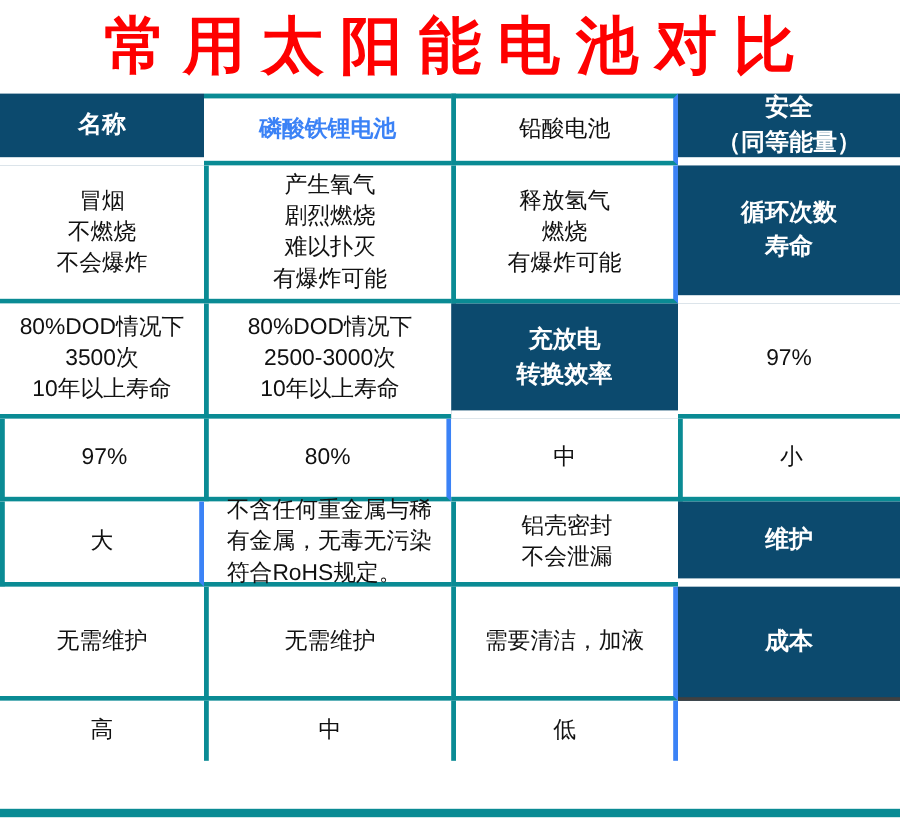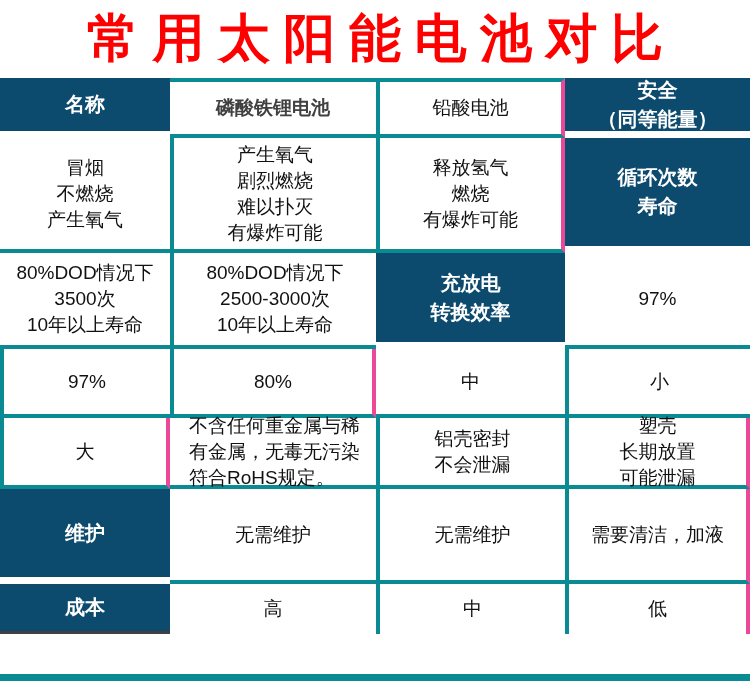--- a/index.html
+++ b/index.html
@@ -33,24 +33,24 @@
   .hcell{
     background:#0c4a6e;color:#ffffff;font-weight:700;font-size:20px;
     line-height:29px;border-bottom:7px solid #ffffff;
   }
   .hcell.last{border-bottom:3px solid #404040;}
   .cell{
     background:#ffffff;font-size:19px;line-height:26px;
     border-bottom:4px solid #0a8b94;
   }
   .cell.c2,.cell.c3{border-left:4px solid #0a8b94;}
-  .cell.c3{border-right:4px solid #ec4899;}
+  .cell.c3{border-right:4px solid #3b82f6;}
   .row1{border-top:4px solid #0a8b94;}
   .rowlast{border-bottom:none;}
-  .cell.hl{color:#404040;font-weight:700;}
+  .cell.hl{color:#3b82f6;font-weight:700;}
   .cell.left-align{align-items:flex-start;text-align:left;padding-left:19px;padding-right:8px;}
   
   .bottom-strip{height:7px;width:750px;background:#0a8b94;}
 </style>
 </head>
 <body>
 
 <div class="title-bar">
   <h1>常用太阳能电池对比</h1>
 </div>
@@ -58,21 +58,21 @@
 <div class="tbl">
 
   <div class="hcell">名称</div>
   <div class="cell c1 row1 hl">磷酸铁锂电池</div>
   <div class="cell c3 row1">铅酸电池</div>
 
   <div class="hcell">安全
 （同等能量）</div>
   <div class="cell c1">冒烟
 不燃烧
-产生氧气</div>
+不会爆炸</div>
   <div class="cell c2">产生氧气
 剧烈燃烧
 难以扑灭
 有爆炸可能</div>
   <div class="cell c3">释放氢气
 燃烧
 有爆炸可能</div>
 
   <div class="hcell">循环次数
 寿命</div>
@@ -91,23 +91,20 @@
 
   <div class="cell c1">中</div>
   <div class="cell c2">小</div>
   <div class="cell c3">大</div>
 
   <div class="cell c1 left-align">不含任何重金属与稀
 有金属，无毒无污染
 符合RoHS规定。</div>
   <div class="cell c2">铝壳密封
 不会泄漏</div>
-  <div class="cell c3">塑壳
-长期放置
-可能泄漏</div>
 
   <div class="hcell">维护</div>
   <div class="cell c1">无需维护</div>
   <div class="cell c2">无需维护</div>
   <div class="cell c3">需要清洁，加液</div>
 
   <div class="hcell last">成本</div>
   <div class="cell c1 rowlast">高</div>
   <div class="cell c2 rowlast">中</div>
   <div class="cell c3 rowlast">低</div>

